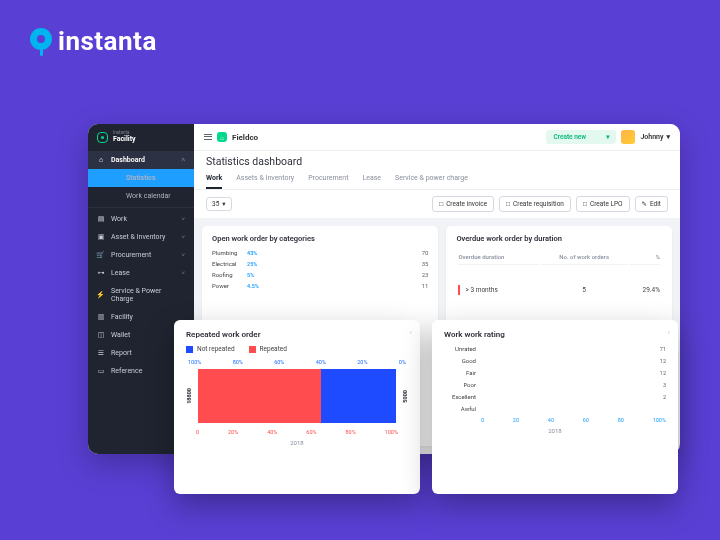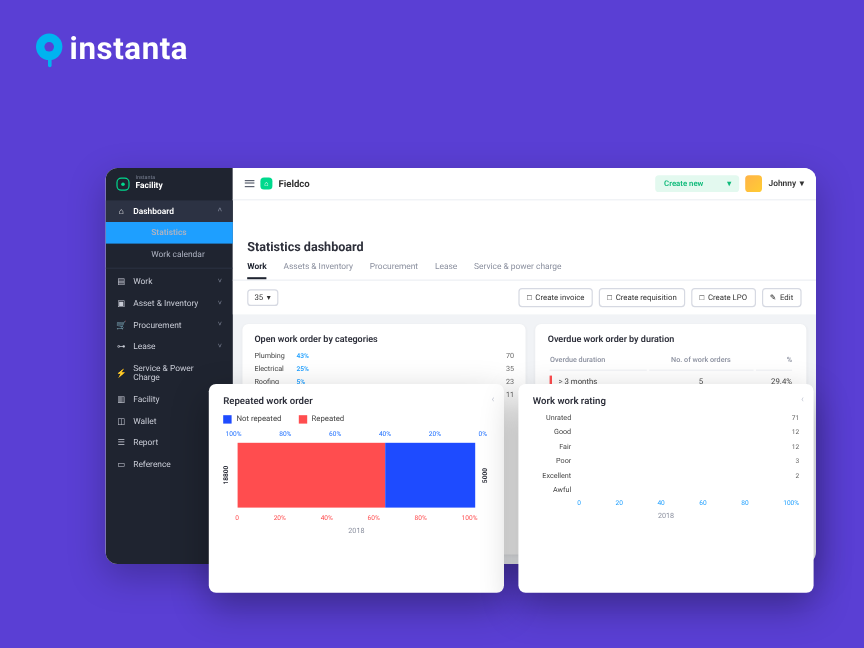--- a/index.html
+++ b/index.html
@@ -7,21 +7,21 @@
 
   
   .logo { position: absolute; left: 28px; top: 26px; display: flex; align-items: center; gap: 4px; }
   .logo-mark { width: 26px; height: 26px; position: relative; }
   .logo-mark .circ { width: 22px; height: 22px; background: #00b4f0; border-radius: 50%; position: absolute; top: 0; left: 2px; }
   .logo-mark .dot { width: 8px; height: 8px; background: #5a3fd4; border-radius: 50%; position: absolute; top: 7px; left: 9px; }
   .logo-mark .stick { width: 3px; height: 8px; background: #00b4f0; position: absolute; top: 20px; left: 11.5px; border-radius: 2px; }
   .logo-text { color: #fff; font-size: 26px; font-weight: 700; letter-spacing: .5px; }
 
   
-  .app { position: absolute; left: 88px; top: 140px; width: 592px; height: 330px; background: #f1f3f6; border-radius: 10px; box-shadow: 0 10px 30px rgba(0,0,0,.25); overflow: hidden; display: flex; }
+  .app { position: absolute; left: 88px; top: 124px; width: 592px; height: 330px; background: #f1f3f6; border-radius: 10px; box-shadow: 0 10px 30px rgba(0,0,0,.25); overflow: hidden; display: flex; }
 
   .sidebar { width: 106px; background: #1f2430; color: #c9ccd6; display: flex; flex-direction: column; font-size: 7px; }
   .sb-brand { padding: 7px 9px; display: flex; align-items: center; gap: 5px; }
   .sb-brand .bic { width: 11px; height: 11px; border: 1.5px solid #00d98d; border-radius: 4px; position: relative; }
   .sb-brand .bic::after { content:""; position:absolute; left:3px; top:3px; width:3px; height:3px; background:#00d98d; border-radius:50%; }
   .sb-brand .bt { line-height: 1.1; }
   .sb-brand .bt .sm { font-size: 4.5px; color:#7a8193; display:block; }
   .sb-brand .bt .lg { font-weight:700; color:#fff; font-size:7px; }
   .sb-item { display:flex; align-items:center; gap:6px; padding:5px 9px; cursor:pointer; position:relative; }
   .sb-item.hdr { background:#2c3243; color:#fff; font-weight:600; }
@@ -36,42 +36,42 @@
   .topbar .menu-ico { width:8px; height:8px; display:inline-flex; flex-direction:column; justify-content:space-around; }
   .topbar .menu-ico span { display:block; height:1px; background:#5c6270; }
   .topbar .org-ico { width:10px;height:10px;background:#00d98d;border-radius:3px;display:inline-flex;align-items:center;justify-content:center;color:#fff;font-size:6px; }
   .topbar .org-name { font-weight:700; font-size:8px; }
   .topbar .spacer { flex:1; }
   .btn-create { background:#e3f9ef; color:#0fba7a; border-radius:3px; padding:3px 7px; font-size:6.5px; font-weight:600; display:flex; align-items:center; gap:20px; cursor:pointer; }
   .avatar { width:14px;height:14px;border-radius:3px;background:linear-gradient(135deg,#ffb347,#ffcc33); }
   .uname { font-size:7px; font-weight:600; display:flex; align-items:center; gap:3px;text-align:center; }
 
   .titlebar { background:#fff; padding: 4px 12px 0; border-top:1px solid #eef0f4; }
-  .page-title { font-size:10.5px; font-weight:700; color:#2d2f3a;margin-top:28px; }
+  .page-title { font-size:10.5px; font-weight:400; color:#2d2f3a; }
   .tabs { display:flex; gap:14px; margin-top:6px; font-size:7px; color:#8a8f9e; }
   .tab { padding:0 0 5px; border-bottom:2px solid transparent; cursor:pointer; }
   .tab.act { color:#1f2430; font-weight:700; border-bottom-color:#1f2430; }
 
   .toolbar { background:#fff; padding:6px 12px; display:flex; align-items:center; gap:5px; border-top:1px solid #eef0f4; }
   .tb-sel { border:1px solid #d6d9e2; border-radius:3px; padding:2px 5px; font-size:6.5px; display:flex; align-items:center; gap:3px; background:#fff; cursor:pointer; min-width:22px; justify-content:space-between; }
   .tb-btn { border:1px solid #d6d9e2; border-radius:3px; padding:3px 6px; font-size:6.5px; background:#fff; cursor:pointer; display:flex; align-items:center; gap:3px; }
   .toolbar .spacer { flex:1; }
 
   .content { flex:1; padding:8px; display:flex; gap:8px; }
   .card { background:#fff; border-radius:5px; box-shadow:0 1px 3px rgba(0,0,0,.05); padding:8px 10px; flex:1; }
   .card-t { font-size:7.5px; font-weight:600; color:#2d2f3a; margin-bottom:6px; }
   .cat-row { display:flex; align-items:center; gap:5px; font-size:6px; color:#444; margin-bottom:4px; }
   .cat-row .cn { width:30px; }
   .cat-row .cp { width:15px; color:#1e9fff; font-weight:600; font-size:5.5px; }
   .cat-row .bw { flex:1; height:5px; position:relative; }
   .cat-row .bw .b { height:5px; background:#1e6fff; }
   .cat-row .bv { font-size:6px; color:#666; }
 
   .ovd th { font-size:6px; color:#8a8f9e; font-weight:500; text-align:left; padding:2px 0; }
-  .ovd td { font-size:6.5px; color:#444; padding:4px 0; border-top:1px solid #f0f2f6; }
+  .ovd td { font-size:6.5px; color:#444; padding:20px 0; border-top:1px solid #f0f2f6; }
   .ovd .mk { width:2px; height:10px; display:inline-block; vertical-align:middle; margin-right:5px; }
 
   
   .float { position:absolute; background:#fff; border-radius:6px; box-shadow:0 12px 30px rgba(0,0,0,.3); padding:10px 12px 8px; }
   .float .ft { font-size:8px; font-weight:600; color:#2d2f3a; margin-bottom:6px; }
   .float .close { position:absolute; right:8px; top:8px; color:#c3c7d3; font-size:8px; cursor:pointer; }
 
   .f1 { left:174px; top:320px; width:246px; height:174px; }
   .legend { display:flex; gap:14px; font-size:6.5px; color:#444; margin-bottom:6px; }
   .legend .sw { width:7px;height:7px;display:inline-block;margin-right:4px;vertical-align:middle; }

